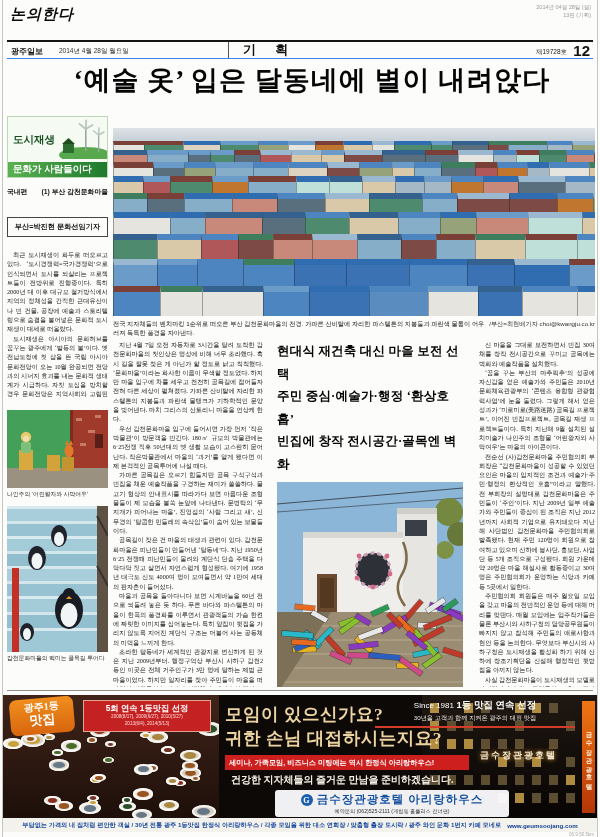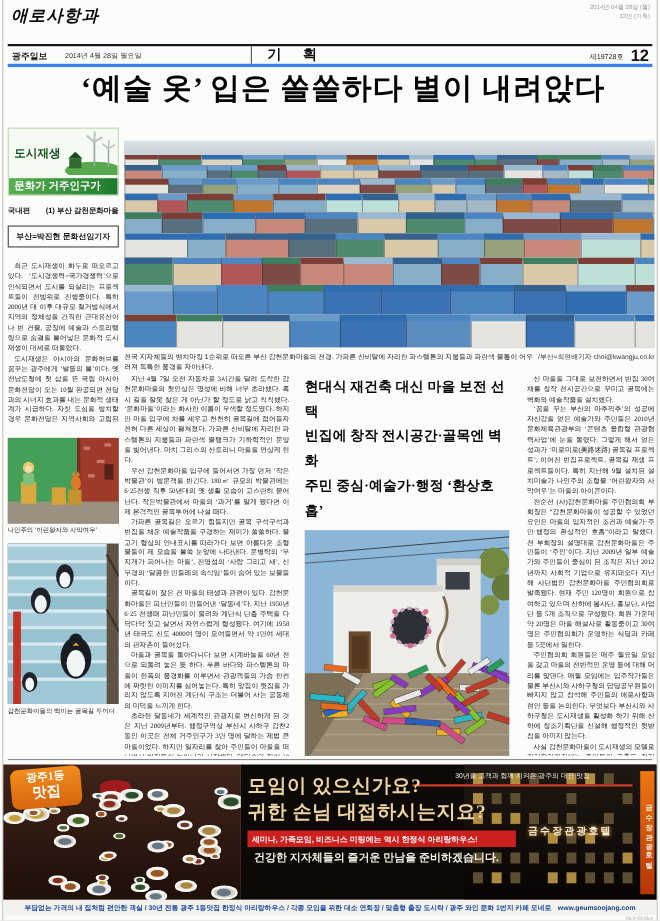--- a/index.html
+++ b/index.html
@@ -5,39 +5,39 @@
   html,body{margin:0;padding:0;background:#d8d6d0;}
   .page{position:relative;width:600px;height:837px;margin:0 auto;background:#fcfcfa;
         font-family:"Liberation Serif","DejaVu Serif",serif;color:#111;overflow:hidden;}
   .page::before,.page::after{content:"";position:absolute;top:0;bottom:0;width:1px;background:#c6c4be;}
   .page::before{left:2px}.page::after{right:2px}
 
   
   .logo{position:absolute;left:10px;top:5px;font-weight:900;font-style:italic;font-size:15px;letter-spacing:1px;color:#0a0a0a;}
   .printinfo{position:absolute;right:9px;top:3px;text-align:right;font-family:"Liberation Sans",sans-serif;font-size:5.5px;line-height:1.5;color:#9a9a98;}
   .rule-thick{position:absolute;left:7px;right:7px;top:40px;height:2px;background:#151515;}
-  .headbar{position:absolute;left:7px;right:7px;top:42px;height:16px;border-bottom:3px solid #3b82f6;}
+  .headbar{position:absolute;left:7px;right:7px;top:42px;height:16px;border-bottom:1px solid #3b82f6;}
   .hb-paper{position:absolute;left:4px;top:4px;font-family:"Liberation Sans",sans-serif;font-weight:700;font-size:8px;}
   .hb-date{position:absolute;left:52px;top:5px;font-family:"Liberation Sans",sans-serif;font-size:6.5px;color:#333;}
   .hb-section{position:absolute;left:221px;top:0;bottom:0;padding:0 14px;border-left:1px solid #555;display:flex;align-items:center;
               font-weight:900;font-size:13px;letter-spacing:8px;}
   .hb-issue{position:absolute;right:26px;top:6px;font-family:"Liberation Sans",sans-serif;font-size:6.5px;color:#222;}
   .hb-page{position:absolute;right:3px;top:0;font-family:"Liberation Sans",sans-serif;font-weight:700;font-size:15px;}
 
   .headline{position:absolute;left:40px;right:16px;top:64px;text-align:center;font-weight:900;font-size:27px;line-height:1.2;letter-spacing:1px;color:#050505;}
 
   
   .sidebar{position:absolute;left:7px;top:116px;width:101px;}
   .series{position:relative;height:60px;border:1px solid #bcd8b4;background:#f5faf3;overflow:hidden;}
   .series-kicker{position:absolute;left:5px;top:16px;font-family:"Liberation Sans",sans-serif;font-weight:900;font-size:10.5px;color:#14501e;}
   .series-svg{position:absolute;right:0;top:0;}
   .series-bar{position:absolute;left:0;right:0;bottom:0;height:15px;background:linear-gradient(90deg,#5ab150,#1e7a2d);
               color:#fff;font-family:"Liberation Sans",sans-serif;font-weight:700;font-size:9.5px;display:flex;align-items:center;padding-left:5px;}
   .edition-row{margin-top:9px;display:flex;justify-content:space-between;font-family:"Liberation Sans",sans-serif;font-weight:700;font-size:6.8px;padding-bottom:4px;}
-  .byline-box{margin-top:4px;border:1px solid #444;padding:4px 0;text-align:center;font-family:"Liberation Sans",sans-serif;font-weight:700;font-size:7.2px;}
+  .byline-box{margin-top:16px;border:1px solid #444;padding:4px 0;text-align:center;font-family:"Liberation Sans",sans-serif;font-weight:700;font-size:7.2px;}
   .intro{margin-top:13px;height:148px;overflow:hidden;font-size:6.2px;line-height:1.5;text-align:justify;color:#161616;}
   .intro p{margin:0;text-indent:6px;}
   .sidephoto{position:relative;overflow:hidden;background:#888;}
   .ph1{margin-top:12px;height:78px;}
   .ph2{height:146px;}
   .sidecap{font-family:"Liberation Sans",sans-serif;font-size:5.8px;color:#222;margin:2px 0 7px;}
 
   
   .mainphoto{position:absolute;left:113px;top:128px;width:482px;height:188px;overflow:hidden;background:#b9c4cc;}
   .maincap{position:absolute;left:113px;top:320px;width:482px;display:flex;font-family:"Liberation Sans",sans-serif;font-size:6.2px;color:#141414;}
@@ -88,35 +88,35 @@
   .ad-strip{position:absolute;left:0;top:123px;width:594px;height:14px;background:#f4f2ec;display:flex;align-items:center;justify-content:center;
             gap:6px;font-weight:700;font-size:6.2px;color:#17489e;}
   .ad-strip .site{color:#0f3e90;}
   .fineprint{position:absolute;right:6px;bottom:0px;font-family:"Liberation Sans",sans-serif;font-size:4.5px;color:#aaa;}
 </style>
 </head>
 <body>
 
 <div class="page">
 
-  <div class="logo">애로사항과</div>
+  <div class="logo">논의한다</div>
   <div class="printinfo">
     <div>2014년 04월 28일 (월)</div>
     <div>13면 (기획)</div>
   </div>
   <div class="rule-thick"></div>
   <div class="headbar">
     <span class="hb-paper">광주일보</span>
     <span class="hb-date">2014년 4월 28일 월요일</span>
     <span class="hb-section">기 획</span>
     <span class="hb-issue">제19728호</span>
     <span class="hb-page">12</span>
   </div>
 
-  <div class="headline">‘예술 옷’ 입은 쏠쏠하다 별이 내려앉다</div>
+  <div class="headline">‘예술 옷’ 입은 달동네에 별이 내려앉다</div>
 
   <div class="sidebar">
     <div class="series">
       <span class="series-kicker">도시재생</span>
       <svg class="series-svg" width="58" height="42" viewBox="0 0 58 42">
         <ellipse cx="36" cy="38" rx="26" ry="8" fill="#58a84e"></ellipse>
         <rect x="14" y="27" width="11" height="9" fill="#2e6b2e"></rect>
         <polygon points="13,27 19.5,21 26,27" fill="#1d4d1d"></polygon>
         <rect x="36" y="12" width="1.6" height="22" fill="#9aa6a0"></rect>
         <g stroke="#b9c6ba" stroke-width="1.8" stroke-linecap="round">
@@ -124,21 +124,21 @@
             <line x1="36.8" y1="12" x2="43.5" y2="8"></line>
             <line x1="36.8" y1="12" x2="37.2" y2="3.5"></line>
         </g>
         <rect x="49" y="18" width="1.3" height="17" fill="#9aa6a0"></rect>
         <g stroke="#b9c6ba" stroke-width="1.5" stroke-linecap="round">
           <line x1="49.6" y1="18" x2="44.6" y2="14"></line>
             <line x1="49.6" y1="18" x2="55" y2="15"></line>
             <line x1="49.6" y1="18" x2="50" y2="11"></line>
         </g>
       </svg>
-      <div class="series-bar">문화가 거주인구가</div>
+      <div class="series-bar">문화가 사람들이다</div>
     </div>
     <div class="edition-row">
       <span>국내편</span>
       <span>(1) 부산 감천문화마을</span>
     </div>
     <div class="byline-box">부산=박진현 문화선임기자</div>
     <div class="intro">
       <p>최근 도시재생이 화두로 떠오르고 있다. ‘도시경쟁력=국가경쟁력’으로 인식되면서 도시를 되살리는 프로젝트들이 전방위로 진행중이다. 특히 2000년 대 이후 대규모 철거방식에서 지역의 정체성을 간직한 근대유산이나 빈 건물, 공장에 예술과 스토리텔링으로 숨결을 불어넣은 문화적 도시재생이 대세로 떠올랐다.</p>
       <p>도시재생은 아시아의 문화허브를 꿈꾸는 광주에게 ‘발등의 불’이다. 옛 전남도청에 첫 삽을 뜬 국립 아시아 문화전당이 오는 10월 완공되면 전당과의 시너지 효과를 내는 문화적 생태계가 시급하다. 자칫 도심을 방치할 경우 문화전당은 지역사회와 고립된 거대한 섬으로 전락할 수 있기 때문이다.</p>
 
@@ -360,22 +360,22 @@
       <p>우선 감천문화마을 입구에 들어서면 가장 먼저 ‘작은박물관’이 방문객을 반긴다. 180㎡ 규모의 박물관에는 6·25전쟁 직후 50년대의 옛 생활 모습이 고스란히 묻어난다. 작은박물관에서 마을의 ‘과거’를 알게 됐다면 이제 본격적인 골목투어에 나설 때다.</p>
       <p>가파른 골목길은 오르기 힘들지만 골목 구석구석과 빈집을 채운 예술작품을 구경하는 재미가 쏠쏠하다. 물고기 형상의 안내표시를 따라가다 보면 아름다운 조형물들이 제 모습을 불쑥 눈앞에 나타낸다. 문병탁의 ‘무지개가 피어나는 마을’, 진영섭의 ‘사람 그리고 새’, 신무경의 ‘달콤한 민들레의 속삭임’들이 숨어 있는 보물들이다.</p>
       <p>골목길이 잦은 건 마을의 태생과 관련이 있다. 감천문화마을은 피난민들이 만들어낸 ‘달동네’다. 지난 1950년 6·25 전쟁때 피난민들이 몰려와 계단식 단층 주택을 다닥다닥 짓고 살면서 자연스럽게 형성됐다. 여기에 1958년 태극도 신도 4000여 명이 모여들면서 약 1만여 세대의 판자촌이 들어섰다.</p>
       <p>마을과 골목을 돌아다니다 보면 시계바늘을 60년 전으로 되돌려 놓은 듯 하다. 푸른 바다와 파스텔톤의 마을이 한폭의 풍경화를 이루면서 관광객들의 가슴 한켠에 짜릿한 이미지를 심어놓는다. 특히 앞집이 뒷집을 가리지 않도록 지어진 계단식 구조는 더불어 사는 공동체의 미덕을 느끼게 한다.</p>
       <p>초라한 달동네가 세계적인 관광지로 변신하게 된 것은 지난 2009년부터. 행정구역상 부산시 사하구 감천2동인 이곳은 전체 거주인구가 3만 명에 달하는 제법 큰 마을이었다. 하지만 일자리를 찾아 주민들이 마을을 떠나면서 빈집들이 늘어나기 시작했다. 대다수의 집이 10평에서 12평 안팎에 불과해 대가족이 살기엔 현실적으로 어려운 점도 컸다. 그러다 보니 현재 거주하고 있는 인구는 약 9700여 명, 이 가운데 70% 정도가 50세 이상이고 30% 정도가 65세 이상 노인들이다. 대부분의 주민들이 30∼40년 이상 마을을 지키며 동고동락해온 사람들이다. 또한 마을 전체 1만여 세대 중 300여 채가 빈집인 상태다.</p>
 
     </div>
     <div class="cm">
       <div class="subhead">
         <div>현대식 재건축 대신 마을 보전 선택</div>
+        <div>주민 중심·예술가·행정 ‘환상호흡’</div>
         <div>빈집에 창작 전시공간·골목엔 벽화</div>
-        <div>주민 중심·예술가·행정 ‘환상호흡’</div>
       </div>
       <div class="midphoto">
         <svg width="186" height="212" viewBox="0 0 186 212">
           <rect width="186" height="130" fill="#8cb6d8"></rect>
           <line x1="0" y1="22" x2="186" y2="6" stroke="#2e3238" stroke-width="0.8"></line>
           <line x1="0" y1="30" x2="186" y2="16" stroke="#2e3238" stroke-width="0.6"></line>
           <circle cx="172" cy="30" r="14" fill="#74883f"></circle>
             <circle cx="182" cy="52" r="12" fill="#67793a"></circle>
             <circle cx="168" cy="68" r="9" fill="#7d9147"></circle>
           <rect x="120" y="26" width="40" height="104" fill="#e6e5e1"></rect>
@@ -600,20 +600,25 @@
             <div style="position:absolute;left:22%;top:22%;right:22%;bottom:22%;border-radius:50%;background:#aa8844"></div>
           </div>
           <div style="position:absolute;left:156.35513765940217px;top:105.01214985037788px;width:19.65070152778677px;height:10.807885840282724px;border-radius:50%;background:#e8e4da;box-shadow:inset 0 0 0 2px rgba(255,255,255,.8)">
             <div style="position:absolute;left:22%;top:22%;right:22%;bottom:22%;border-radius:50%;background:#aa8844"></div>
           </div>
         </div>
       <div class="badge">
         <div class="l1">광주1등</div>
         <div class="l2">맛집</div>
       </div>
+      <div class="award">
+        <div class="t">5회 연속 1등맛집 선정</div>
+        <div class="d">2008(8/17), 2009(6/27), 2010(5/27)</div>
+        <div class="d">2013(6/4), 2014(5/13)</div>
+      </div>
     </div>
 
     <div class="ad-right">
       <div class="building">
         <div id="bwin" style="position:absolute;inset:0;">
             <div style="position:absolute;left:8px;top:8px;width:9px;height:10px;background:#caa24a;opacity:.85"></div>
             <div style="position:absolute;left:42px;top:8px;width:9px;height:10px;background:#caa24a;opacity:.85"></div>
             <div style="position:absolute;left:59px;top:8px;width:9px;height:10px;background:#6b5a3a;opacity:.85"></div>
             <div style="position:absolute;left:93px;top:8px;width:9px;height:10px;background:#caa24a;opacity:.85"></div>
             <div style="position:absolute;left:110px;top:8px;width:9px;height:10px;background:#caa24a;opacity:.85"></div>
@@ -651,26 +656,32 @@
             <div style="position:absolute;left:76px;top:98px;width:9px;height:10px;background:#caa24a;opacity:.85"></div>
             <div style="position:absolute;left:93px;top:98px;width:9px;height:10px;background:#caa24a;opacity:.85"></div>
             <div style="position:absolute;left:110px;top:98px;width:9px;height:10px;background:#6b5a3a;opacity:.85"></div>
             <div style="position:absolute;left:127px;top:98px;width:9px;height:10px;background:#6b5a3a;opacity:.85"></div>
             <div style="position:absolute;left:144px;top:98px;width:9px;height:10px;background:#6b5a3a;opacity:.85"></div>
           </div>
         <div class="bsign">금수장관광호텔</div>
       </div>
       <div class="vbanner">금수장관광호텔</div>
       <div class="sinceblock">
+        <div class="s1"><span class="since">Since 1981</span>
+          <span>1등 맛집 연속 선정</span></div>
         <div class="s2">30년을 고객과 함께 지켜온 광주의 대표 맛집</div>
       </div>
       <div class="q q1">모임이 있으신가요?</div>
       <div class="q q2">귀한 손님 대접하시는지요?</div>
       <div class="redbar">세미나, 가족모임, 비즈니스 미팅에는 역시 한정식 아리랑하우스!</div>
       <div class="msg">건강한 지자체들의 즐거운 만남을 준비하겠습니다.</div>
+      <div class="hotelbox">
+        <div class="hname"><span class="hlogo">G</span><span>금수장관광호텔 아리랑하우스</span></div>
+        <div class="hphone">예약문의 (062)525-2111 (계림동 홈플러스 건너편)</div>
+      </div>
     </div>
 
     <div class="ad-strip">
       <span>부담없는 가격의 내 집처럼 편안한 객실 / 30년 전통 광주 1등맛집 한정식 아리랑하우스 / 각종 모임을 위한 대소 연회장 / 맞춤형 출장 도시락 / 광주 와인 문화 1번지 카페 모네로</span>
       <span class="site">www.geumsoojang.com</span>
     </div>
   </div>
 
   <div class="fineprint">06.9·50.5km</div>
 </div>

